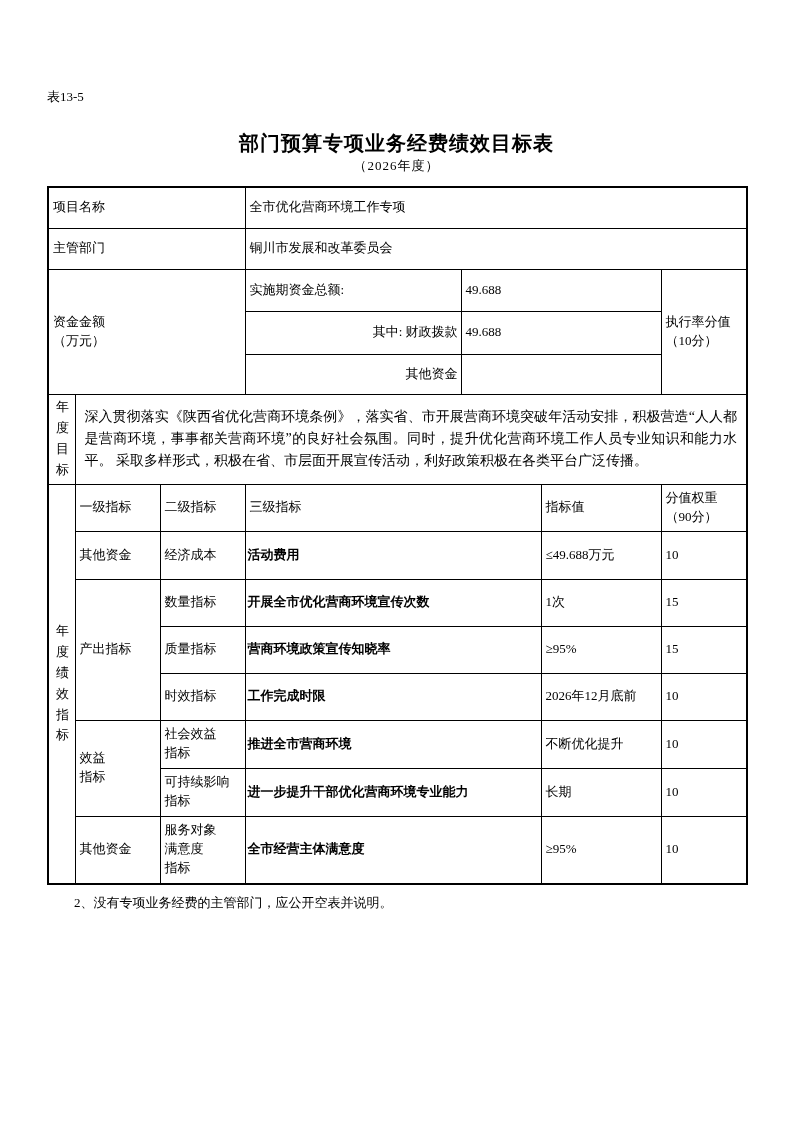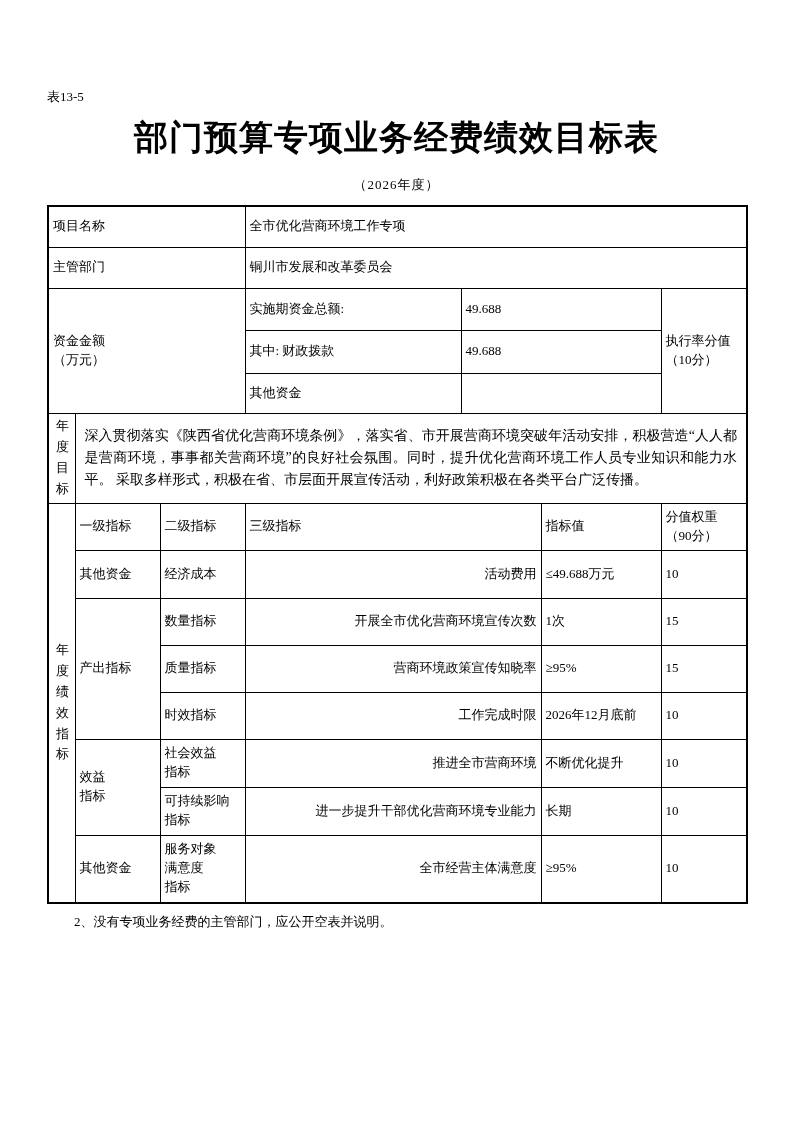--- a/index.html
+++ b/index.html
@@ -10,44 +10,44 @@
     color: #000;
   }
   .page { width: 793px; height: 978px; overflow: hidden; border-radius: 31px; }
   .sheet { padding: 88px 47px 0 47px; }
 
   .tbl-label { font-size: 13px; }
   .title {
     text-align: center;
     font-family: "Liberation Sans", "DejaVu Sans", sans-serif;
     font-weight: bold;
-    font-size: 34px;
+    font-size: 20px;
     letter-spacing: 1px;
-    margin-top: 9px;
+    margin-top: 24px;
   }
-  .subtitle { text-align: center; font-size: 13px; margin-top: 15px; letter-spacing: 1px; }
+  .subtitle { text-align: center; font-size: 13px; letter-spacing: 1px; }
 
   table {
     width: 699px;
     margin-top: 11px;
     border-collapse: collapse;
     table-layout: fixed;
     border: 2px solid #000;
   }
   td {
     border: 1.5px solid #000;
     vertical-align: middle;
     font-size: 13px;
     line-height: 1.45;
     padding: 2px 4px;
     white-space: pre-line;
     overflow: hidden;
   }
-  td.l { text-align: right; padding-left: 18px; }
-  td.r { text-align: left; padding-right: 3px; }
+  td.l { text-align: left; padding-left: 2px; font-weight: bold; }
+  td.r { text-align: right; padding-right: 3px; }
   td.vert {
     padding: 2px 7px;
     word-break: break-all;
     line-height: 1.6;
   }
   td.goal {
     text-align: justify;
     padding: 4px 9px;
     font-size: 14px;
     line-height: 22px;

